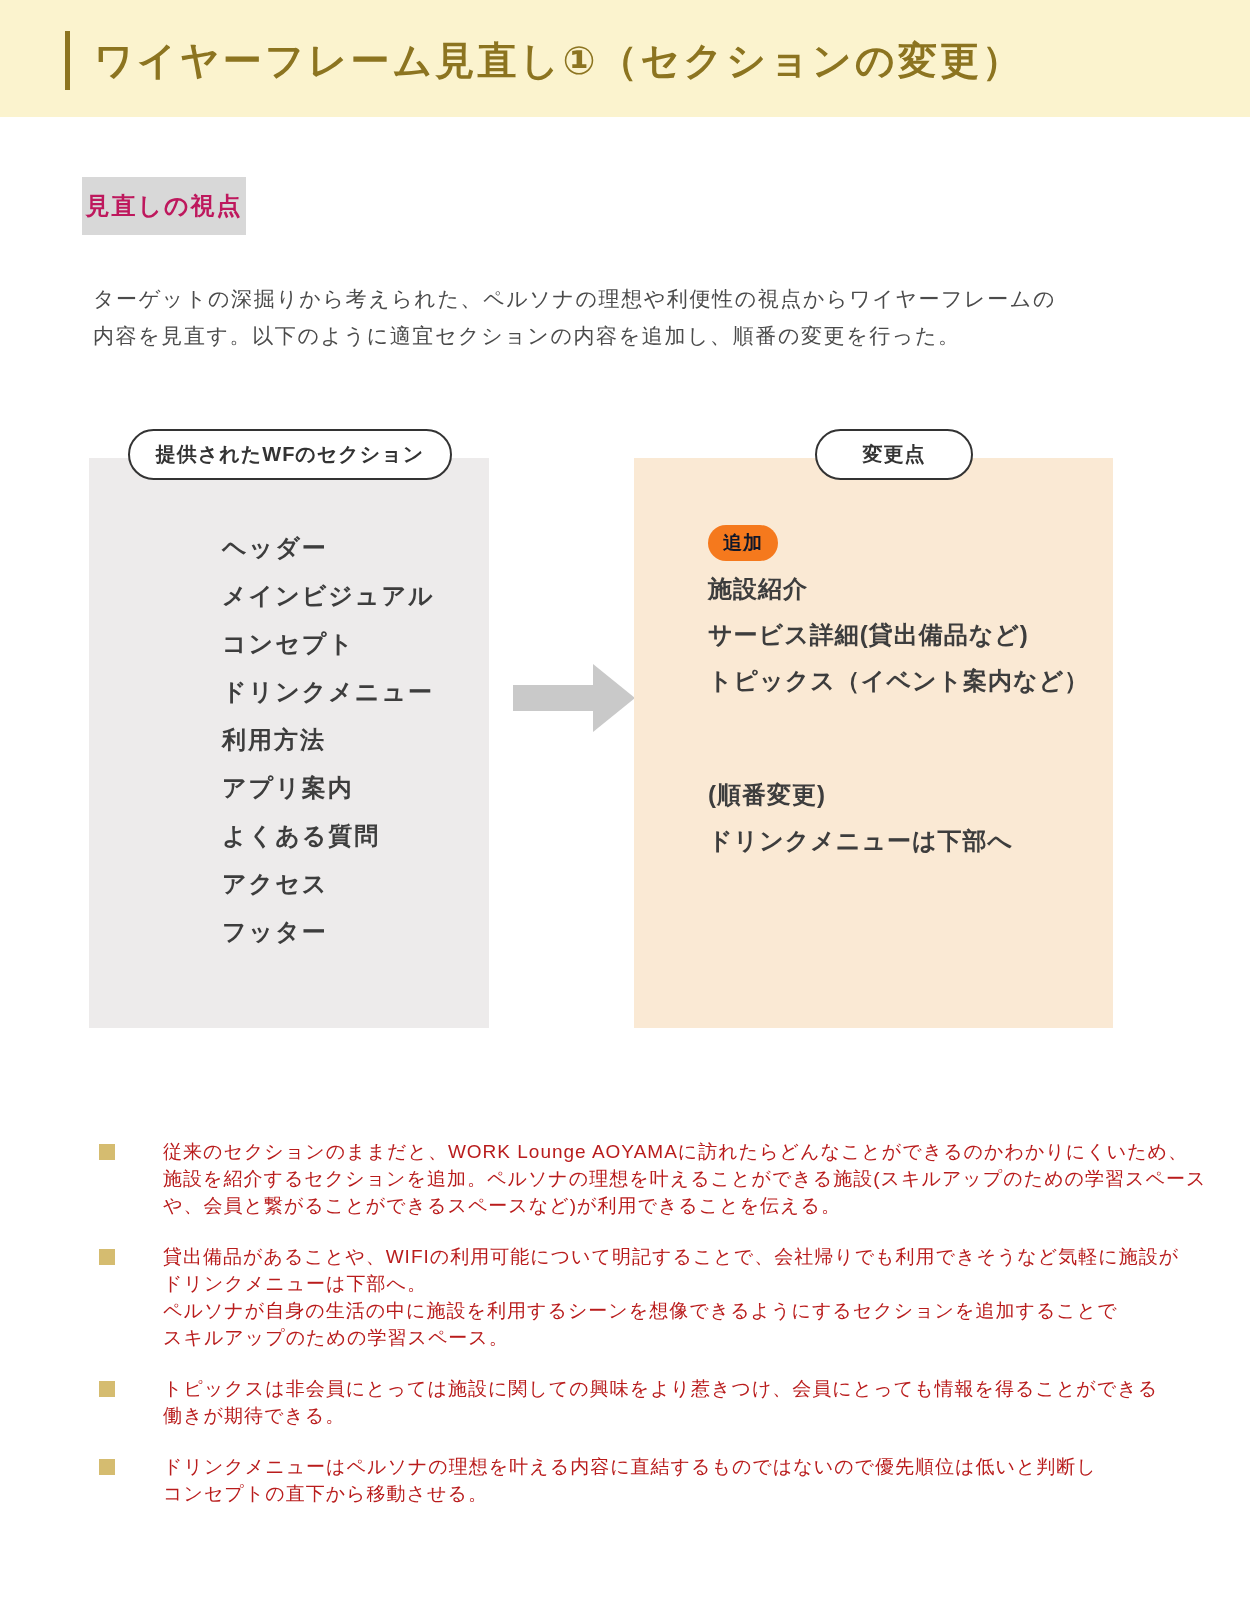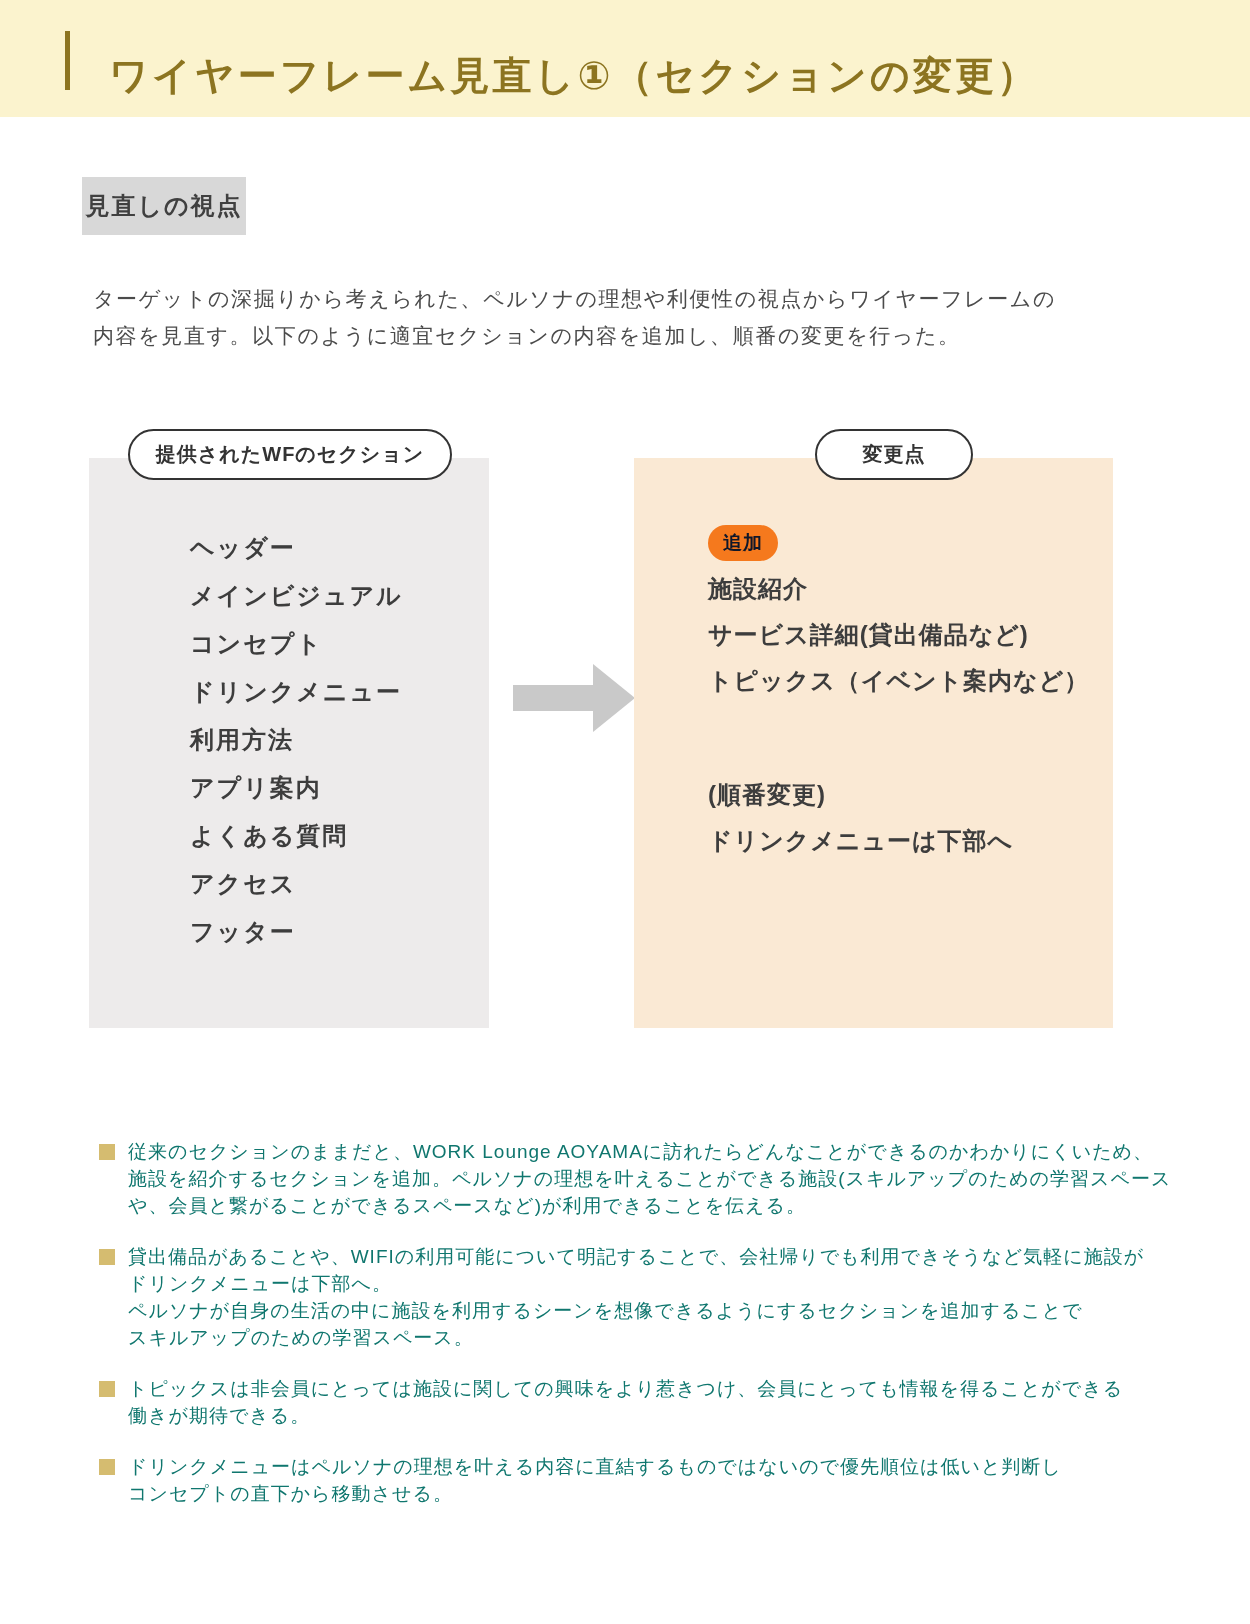--- a/index.html
+++ b/index.html
@@ -4,50 +4,50 @@
 <style>
   html,body{margin:0;padding:0;background:#ffffff;}
   .page{
     position:relative;width:1250px;height:1624px;background:#ffffff;overflow:hidden;
     font-family:"Liberation Sans","DejaVu Sans",sans-serif;
   }
   
   .banner{position:absolute;left:0;top:0;width:1250px;height:117px;background:var(--banner_bg,#FBF3CE);}
   .title-accent{position:absolute;left:65px;top:31px;width:5px;height:59px;background:var(--title_color,#8C7420);}
   .page-title{
-    position:absolute;left:94px;top:37px;margin:15px;
+    position:absolute;left:94px;top:37px;margin:0;
     font-size:39px;font-weight:bold;line-height:48px;letter-spacing:3px;
     color:var(--title_color,#8C7420);white-space:nowrap;
   }
   
   .section-label{
     position:absolute;left:82px;top:177px;width:164px;height:58px;background:var(--label_bg,#D8D8D8);
     display:flex;align-items:center;justify-content:center;
-    font-size:24px;font-weight:bold;letter-spacing:2px;color:#404040;
+    font-size:24px;font-weight:bold;letter-spacing:2px;color:#be185d;
   }
   
   .intro{
     position:absolute;left:93px;top:280px;
     font-size:21px;line-height:37px;letter-spacing:1.6px;color:#4B4B4B;
   }
   
   .box{position:absolute;top:458px;height:570px;}
   .box-left{left:89px;width:400px;background:var(--gray_box,#EDEBEB);}
   .box-right{left:634px;width:479px;background:var(--cream_box,#FAE9D4);}
   .pill{
     position:absolute;top:429px;height:51px;background:#ffffff;border:2.5px solid #333333;
     border-radius:30px;display:flex;align-items:center;justify-content:center;box-sizing:border-box;
     font-size:20px;font-weight:bold;letter-spacing:1px;color:#333333;white-space:nowrap;
   }
   .pill-left{left:128px;width:324px;}
   .pill-right{left:815px;width:158px;}
   .wf-list{position:absolute;left:190px;top:524px;}
   .wf-item{
     height:48px;display:flex;align-items:center;
-    font-size:24px;font-weight:bold;letter-spacing:2px;color:#3D3D3D;white-space:nowrap;
+    font-size:24px;font-weight:bold;letter-spacing:2px;color:#3D3D3D;white-space:nowrap;margin-left:32px;
   }
   .badge{
     position:absolute;left:708px;top:525px;height:36px;padding:0 15px;border-radius:18px;
     background:var(--badge_orange,#F5791D);color:#0f172a;
     display:inline-flex;align-items:center;justify-content:center;
     font-size:19px;font-weight:bold;letter-spacing:1px;
   }
   .added-list{position:absolute;left:708px;top:566px;}
   .reorder-list{position:absolute;left:708px;top:772px;}
   .change-item{
@@ -58,21 +58,21 @@
   .arrow-shaft{position:absolute;left:0;top:21px;width:81px;height:26px;background:var(--arrow_gray,#C9C9C9);}
   .arrow-head{
     position:absolute;left:80px;top:0;width:0;height:0;
     border-top:34px solid transparent;border-bottom:34px solid transparent;
     border-left:42px solid var(--arrow_gray,#C9C9C9);
   }
   
   .notes{position:absolute;left:99px;top:1138px;width:1070px;}
   .note{display:flex;gap:13px;margin-bottom:24px;}
   .note-square{width:16px;height:16px;background:var(--bullet_square,#D5BC70);margin-top:6px;flex-shrink:0;}
-  .note-lines{font-size:19px;line-height:27px;letter-spacing:1px;color:#0f766e;}
+  .note-lines{font-size:19px;line-height:27px;letter-spacing:1px;color:#b91c1c;margin-left:35px;}
   .note-lines div{white-space:nowrap;}
 </style>
 </head>
 <body>
 
 <div class="page">
 
   <header class="banner">
     <div class="title-accent"></div>
     <h1 class="page-title">ワイヤーフレーム見直し①（セクションの変更）</h1>

